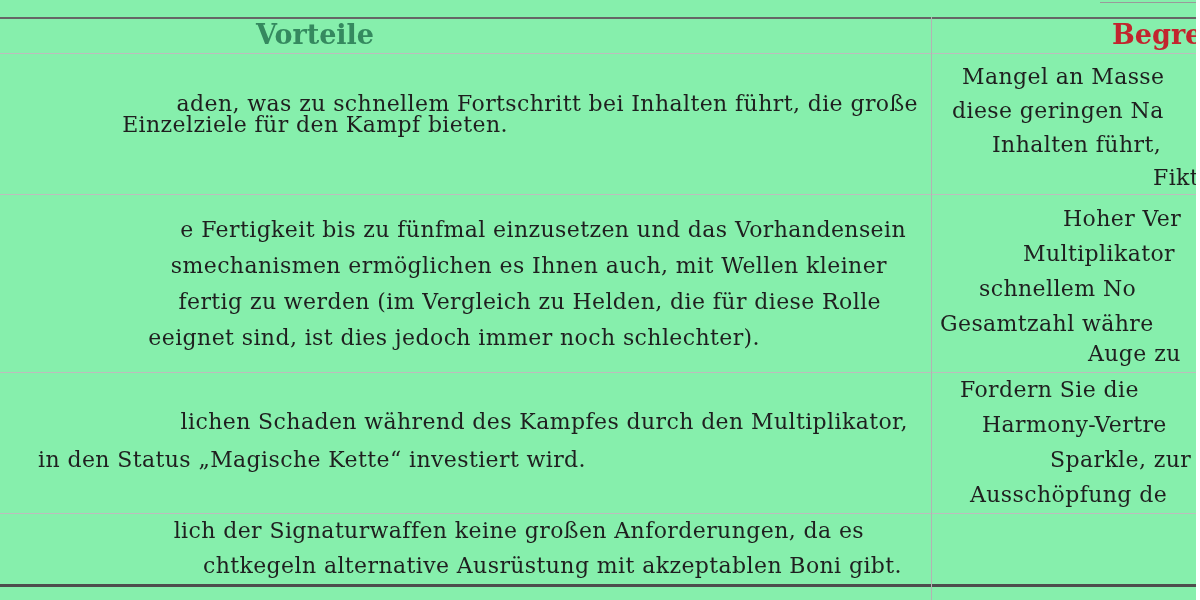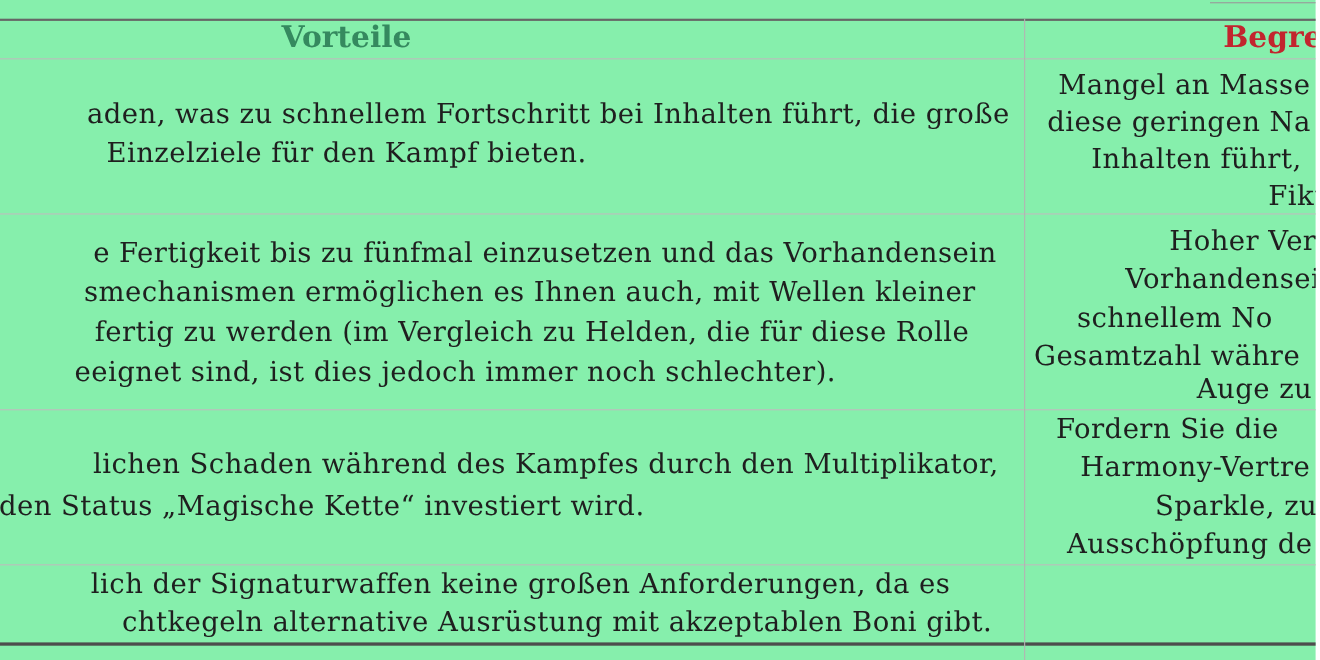--- a/index.html
+++ b/index.html
@@ -9,21 +9,21 @@
     font-family:"DejaVu Serif","Liberation Serif",serif;
     color:#1f1f1f;
   }
   .hline{position:absolute;left:0;width:1200px;background:#bdbdbd;height:1px;}
   .hline.outer-top{background:#666666;height:2px;}
   .hline.outer-bottom{background:#4d4d4d;height:3px;}
   .hline.stray{left:1100px;width:100px;background:#9a9a9a;}
   .vline{position:absolute;width:1px;background:#b3b3b3;}
   .ln{
     position:absolute;white-space:nowrap;
-    font-size:25px;line-height:30px;letter-spacing:0.4px;
+    font-size:22px;line-height:30px;letter-spacing:0.4px;
   }
   .hdr{
     position:absolute;white-space:nowrap;
     font-size:27px;line-height:32px;font-weight:bold;
   }
   .ctr{transform:translateX(-50%);}
 </style>
 </head>
 <body>
 
@@ -39,40 +39,40 @@
   <div class="vline" style="left:931px;top:17px;height:583px;"></div>
 
   <div>
     <div class="hdr ctr" style="left: 315px; top: 19px; color: rgb(53, 137, 95);">Vorteile</div>
     <div class="hdr" style="left: 1112px; top: 19px; color: rgb(194, 37, 46);">Begre</div>
   </div>
 
   <div>
     <div>
       <div class="ln" style="right:278px;top:89px;">aden, was zu schnellem Fortschritt bei Inhalten führt, die große</div>
-      <div class="ln ctr" style="left:315px;top:124px;text-align:right;">Einzelziele für den Kampf bieten.</div>
+      <div class="ln ctr" style="left:315px;top:110px;text-align:right;">Einzelziele für den Kampf bieten.</div>
     </div>
     <div>
       <div class="ln" style="left:962px;top:62px;">Mangel an Masse</div>
       <div class="ln" style="left:952px;top:96px;">diese geringen Na</div>
       <div class="ln" style="left:992px;top:130px;">Inhalten führt,</div>
       <div class="ln" style="left:1153px;top:163px;">Fikt</div>
     </div>
   </div>
 
   <div>
     <div>
       <div class="ln" style="right:290px;top:215px;">e Fertigkeit bis zu fünfmal einzusetzen und das Vorhandensein</div>
       <div class="ln" style="right:309px;top:251px;">smechanismen ermöglichen es Ihnen auch, mit Wellen kleiner</div>
       <div class="ln" style="right:315px;top:287px;">fertig zu werden (im Vergleich zu Helden, die für diese Rolle</div>
       <div class="ln" style="right:436px;top:323px;margin-left:44px;">eeignet sind, ist dies jedoch immer noch schlechter).</div>
     </div>
     <div>
       <div class="ln" style="left:1063px;top:204px;">Hoher Ver</div>
-      <div class="ln" style="left:1023px;top:239px;">Vorhandensein</div>
+      <div class="ln" style="left:1023px;top:239px;">Multiplikator</div>
       <div class="ln" style="left:979px;top:274px;">schnellem No</div>
       <div class="ln" style="left:940px;top:309px;">Gesamtzahl währe</div>
       <div class="ln" style="left:1088px;top:339px;">Auge zu</div>
     </div>
   </div>
 
   <div>
     <div>
       <div class="ln" style="right:288px;top:407px;">lichen Schaden während des Kampfes durch den Multiplikator,</div>
       <div class="ln" style="right:610px;top:445px;">in den Status „Magische Kette“ investiert wird.</div>

